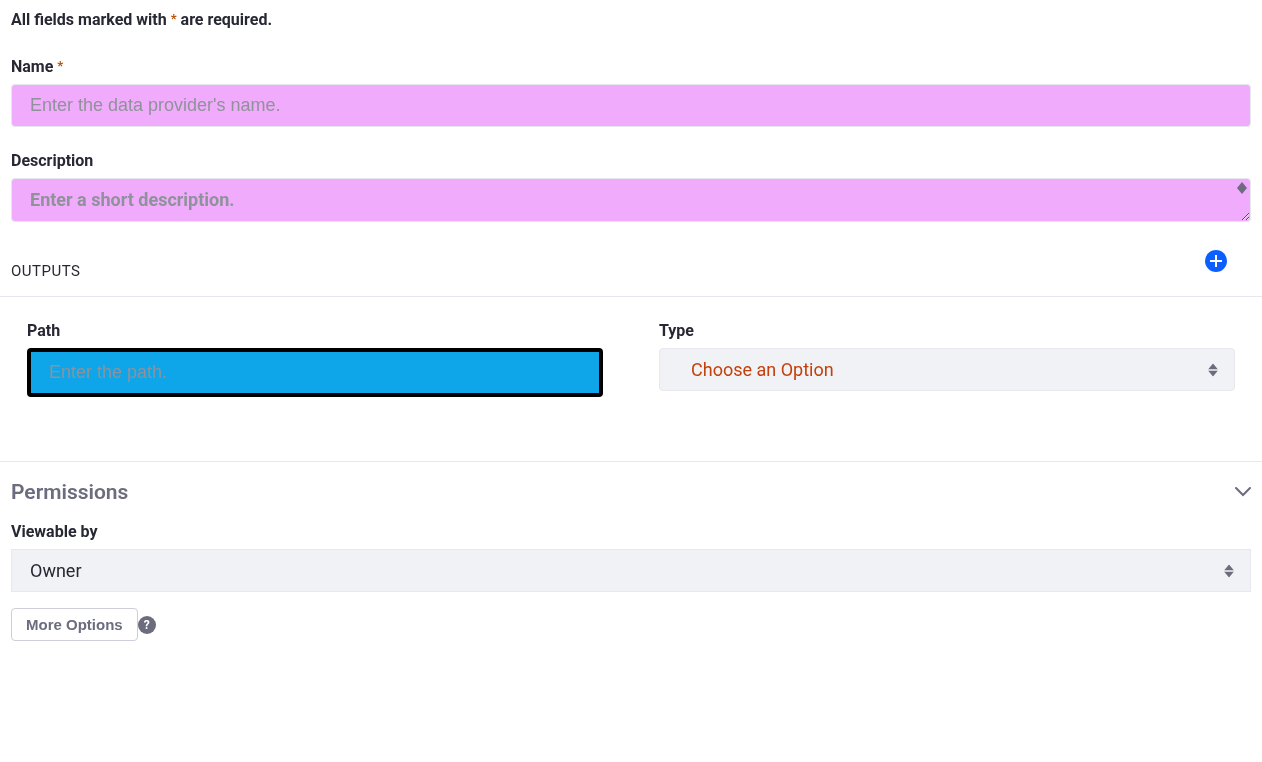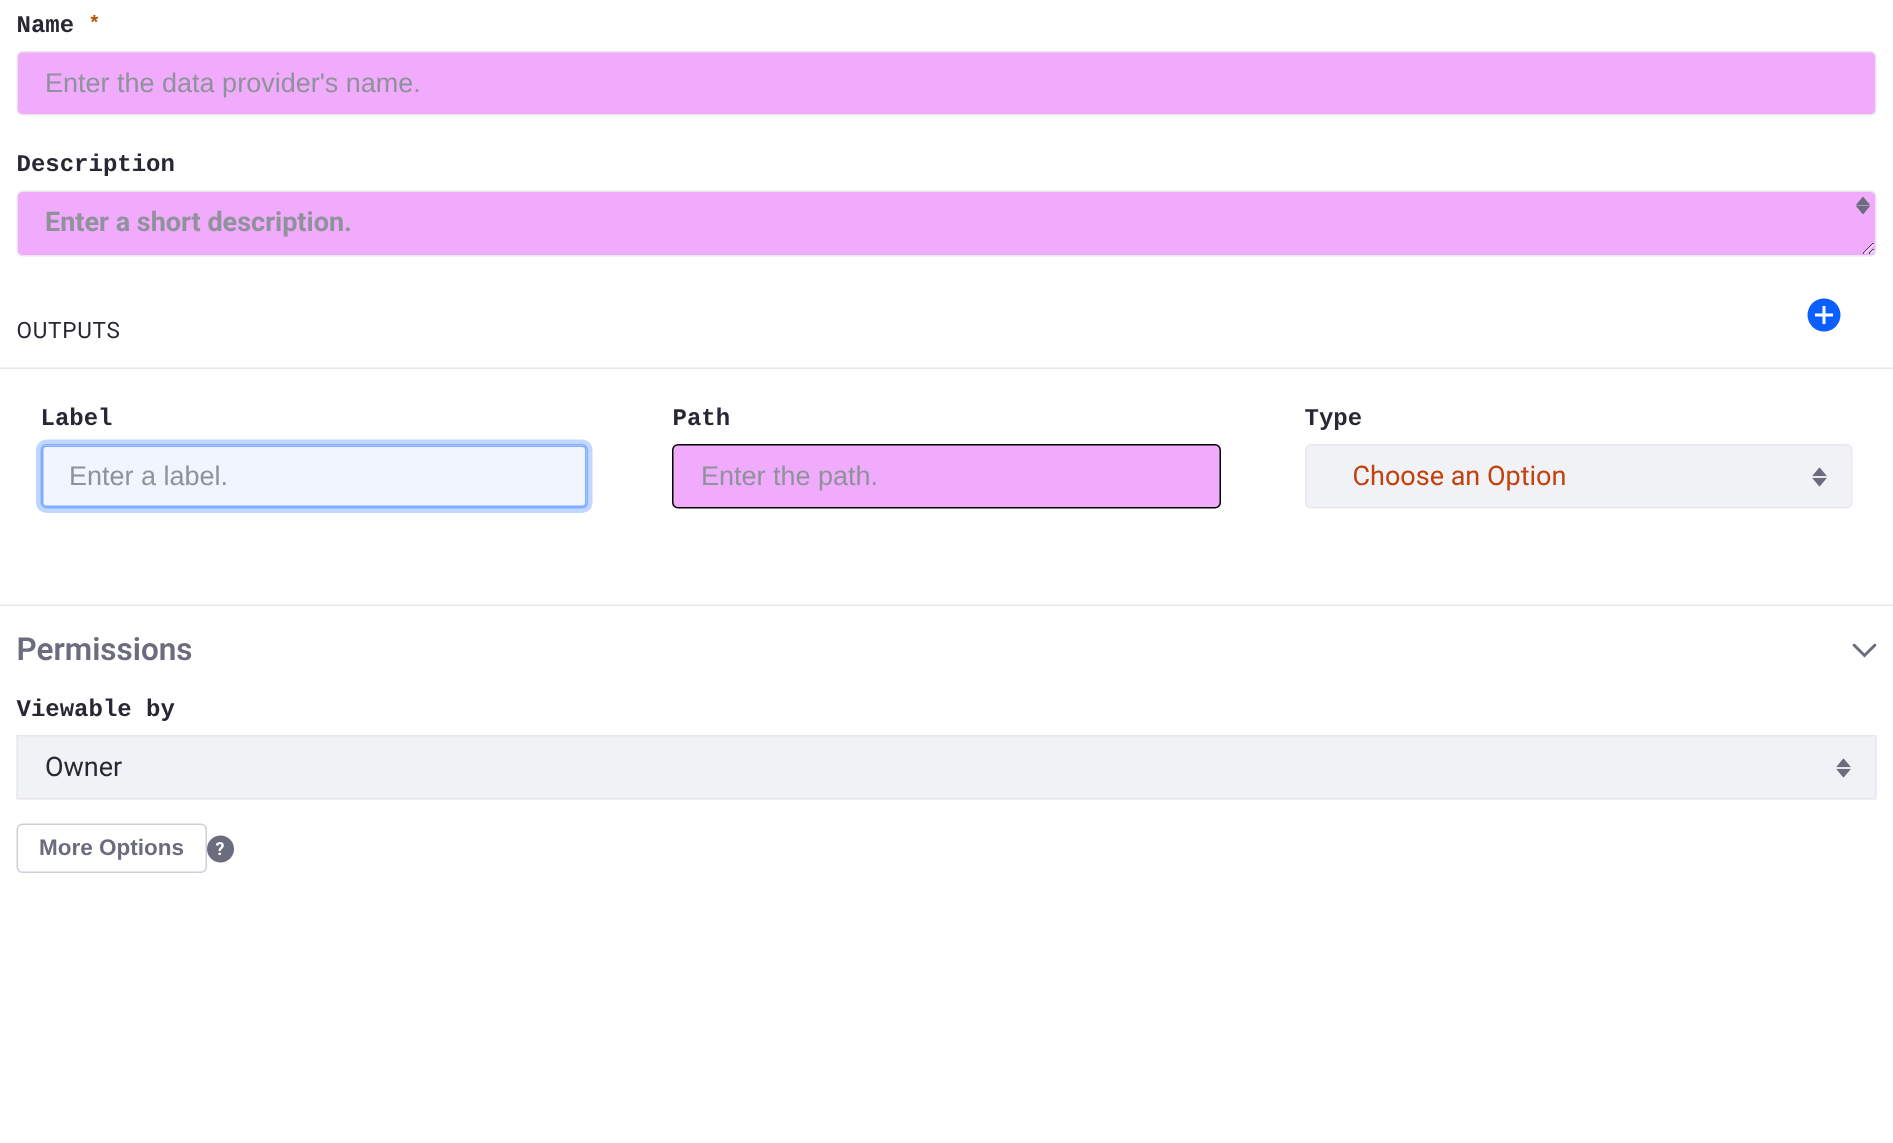--- a/index.html
+++ b/index.html
@@ -23,21 +23,20 @@
     color: #b95000;
     font-weight: 700;
     font-size: 13px;
     vertical-align: 2px;
   }
   .field-label {
     font-weight: 700;
     font-size: 16px;
     margin-bottom: 8px;
     display: block;
-    font-family: Liberation Mono, monospace;
   }
   .text-input, .textarea, .select-like {
     width: 100%;
     background: #f0abfc;
     border: 1px solid #e7e7ed;
     border-radius: 4px;
     font-size: 18px;
     color: #272833;
     padding: 10px 18px;
     outline: none;
@@ -97,22 +96,22 @@
 
   .outputs-row {
     display: flex;
     gap: 56px;
     padding: 0 16px;
   }
   .col { flex:1; min-width:0; }
   .col .field-label { font-size:16px; }
   .output-input {
     width:100%;
-    background:#f0abfc;
-    border:1px solid #000000;
+    background:#0ea5e9;
+    border:4px solid #000000;
     border-radius:4px;
     font-size:18px;
     padding:10px 18px;
     outline:none;
     color:#272833;
   }
   .output-input::placeholder { color:#8f929a; }
   .output-input.focused {
     background:#f0f5ff;
     border:1px solid #80acff;
@@ -187,20 +186,25 @@
     display:flex; align-items:center; justify-content:center;
     font-size:12px; font-weight:700;
   }
   svg { display:block; }
 </style>
 </head>
 <body>
 
 <div class="page">
 
+  <div class="required-note">
+    <span>All fields marked with</span>
+    <span class="asterisk">*</span>
+    <span>are required.</span>
+  </div>
 
   <div class="block">
     <label class="field-label">
       <span>Name</span>
       <span class="asterisk">*</span>
     </label>
     <input type="text" class="text-input" placeholder="Enter the data provider's name." style="">
   </div>
 
   <div class="block">
@@ -222,24 +226,20 @@
     <div class="add-btn">
       <svg width="12" height="12" viewBox="0 0 12 12">
         <path d="M5 0h2v5h5v2H7v5H5V7H0V5h5V0z" fill="#fff"></path>
       </svg>
     </div>
     <div class="outputs-title">OUTPUTS</div>
   </div>
   <div class="outputs-divider"></div>
 
   <div class="outputs-row">
-    <div class="col">
-      <label class="field-label">Label</label>
-      <input type="text" class="output-input focused" placeholder="Enter a label." style="">
-    </div>
     <div class="col">
       <label class="field-label">Path</label>
       <input type="text" class="output-input" placeholder="Enter the path." style="">
     </div>
     <div class="col">
       <label class="field-label">Type</label>
       <div class="select-box">
         <span>Choose an Option</span>
         <span class="select-caret">
           <svg width="10" height="6" viewBox="0 0 10 6">

